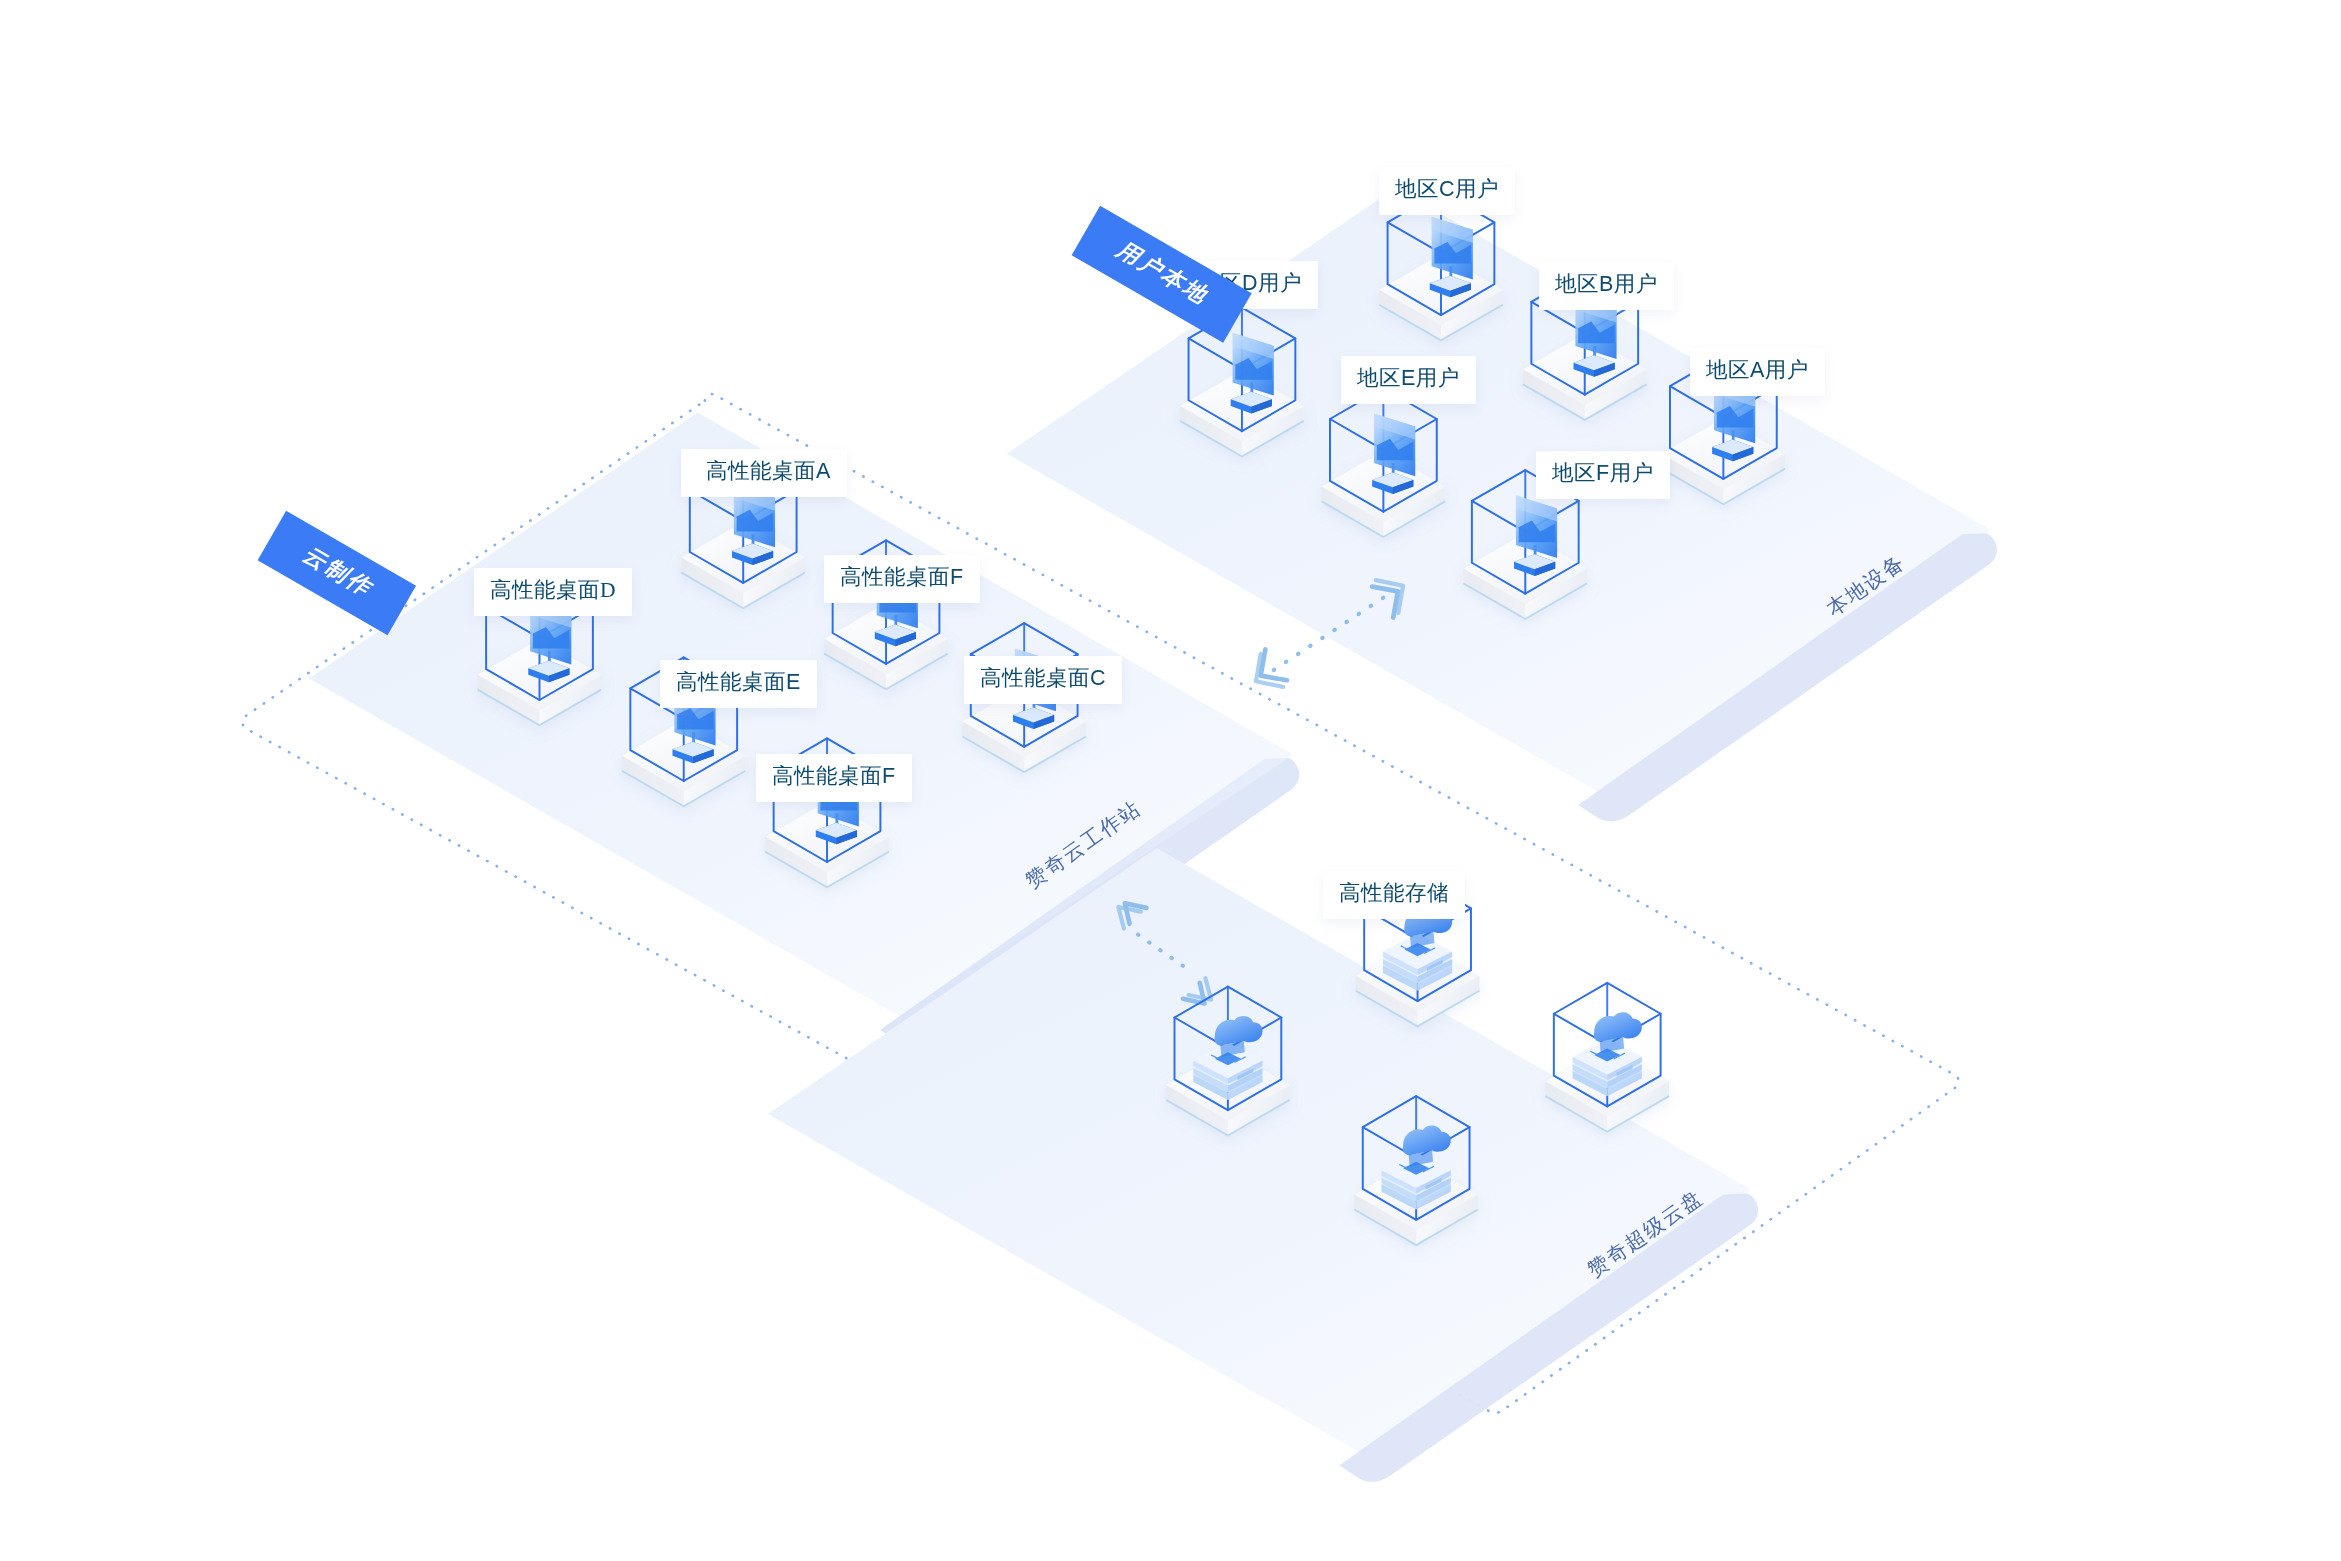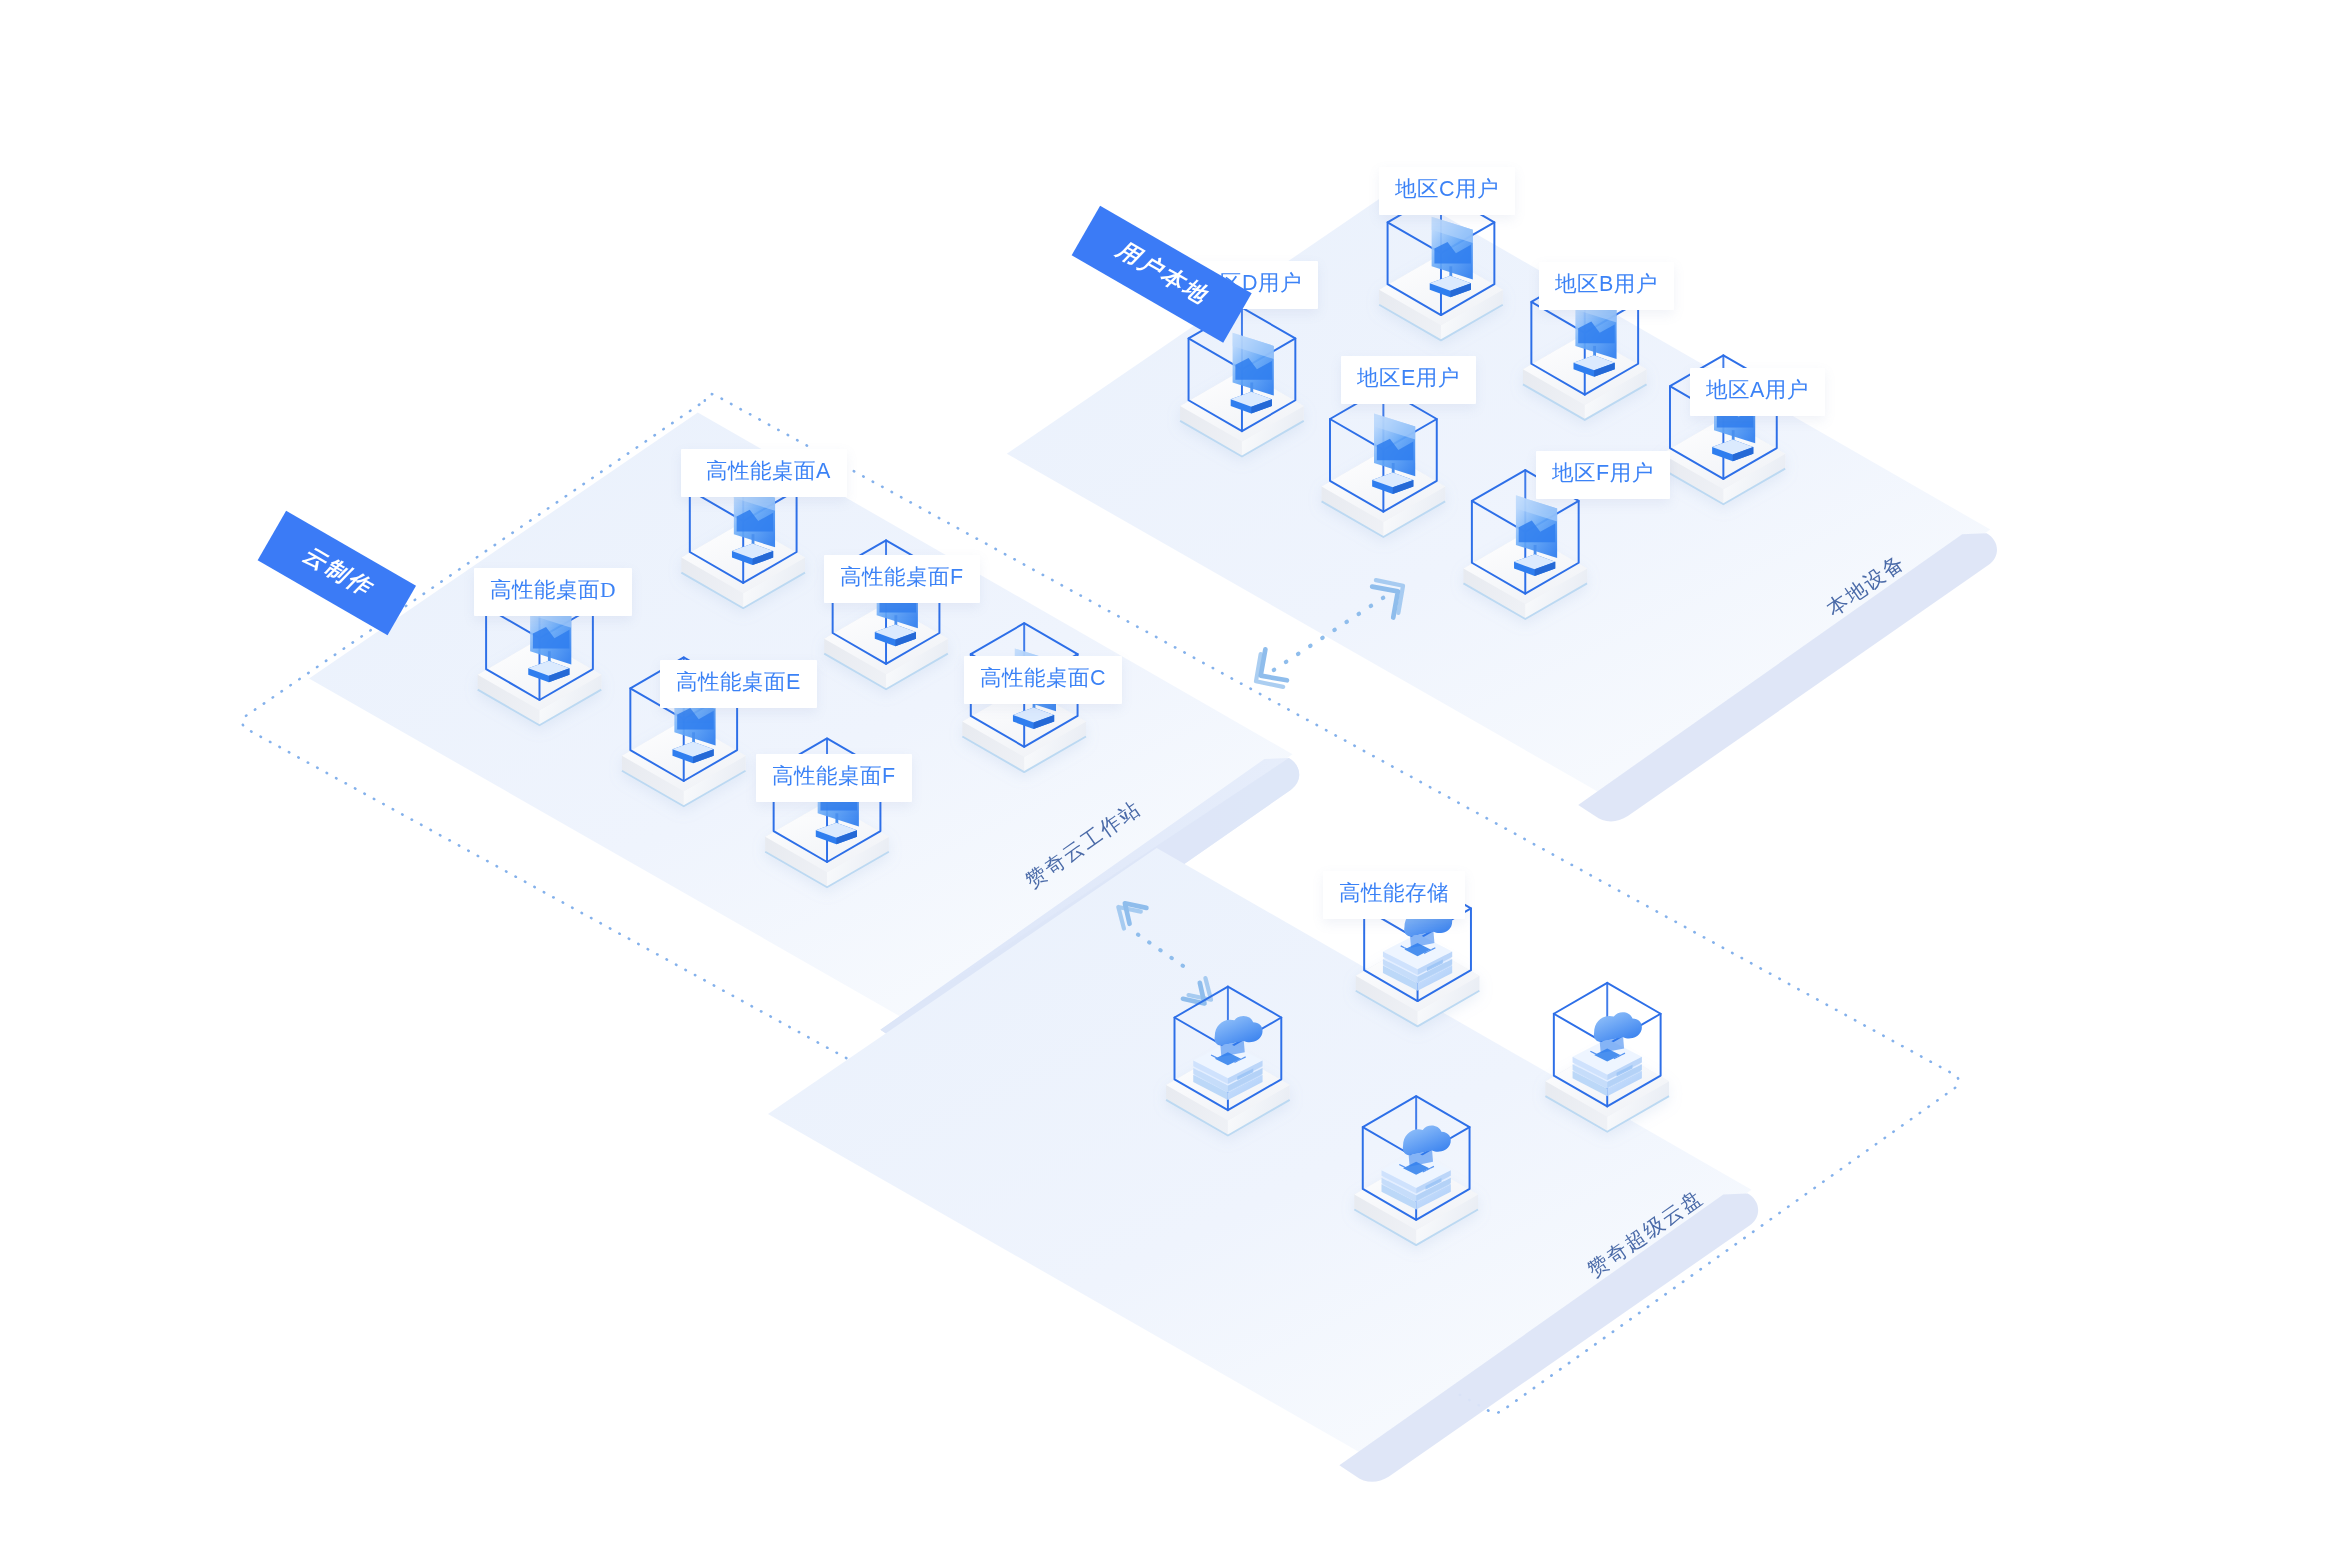--- a/index.html
+++ b/index.html
@@ -9,21 +9,21 @@
     font-family:"Liberation Sans","DejaVu Sans",sans-serif;
     background:#ffffff;
   }
   #stage{position:absolute;inset:0;width:2342px;height:1562px;}
   svg#scene{position:absolute;left:0;top:0;width:2342px;height:1562px;}
 
   
   .chip{
     position:absolute;
     background:#ffffff;
-    color:#3b82f6;
+    color:#0c4a6e;
     font-size:21.5px;
     line-height:1;
     letter-spacing:0.5px;
     padding:12px 16px 14px 16px;
     white-space:nowrap;
     box-shadow:0 4.7px 12px rgba(120,140,190,.10);
     border-radius:0.9px;
     z-index:40;
   }
   
@@ -335,21 +335,21 @@
 </div>
 <div class="chip" style="left:1182px;top:261px;">
   <span>地区D用户</span>
 </div>
 <div class="chip" style="left:1539px;top:262px;">
   <span>地区B用户</span>
 </div>
 <div class="chip" style="left:1341px;top:356px;">
   <span>地区E用户</span>
 </div>
-<div class="chip" style="left:1690px;top:368px;">
+<div class="chip" style="left:1690px;top:348px;">
   <span>地区A用户</span>
 </div>
 <div class="chip" style="left:1536px;top:451px;">
   <span>地区F用户</span>
 </div>
 
 <div class="chip" style="left:1323px;top:871px;">
   <span>高性能存储</span>
 </div>
 

